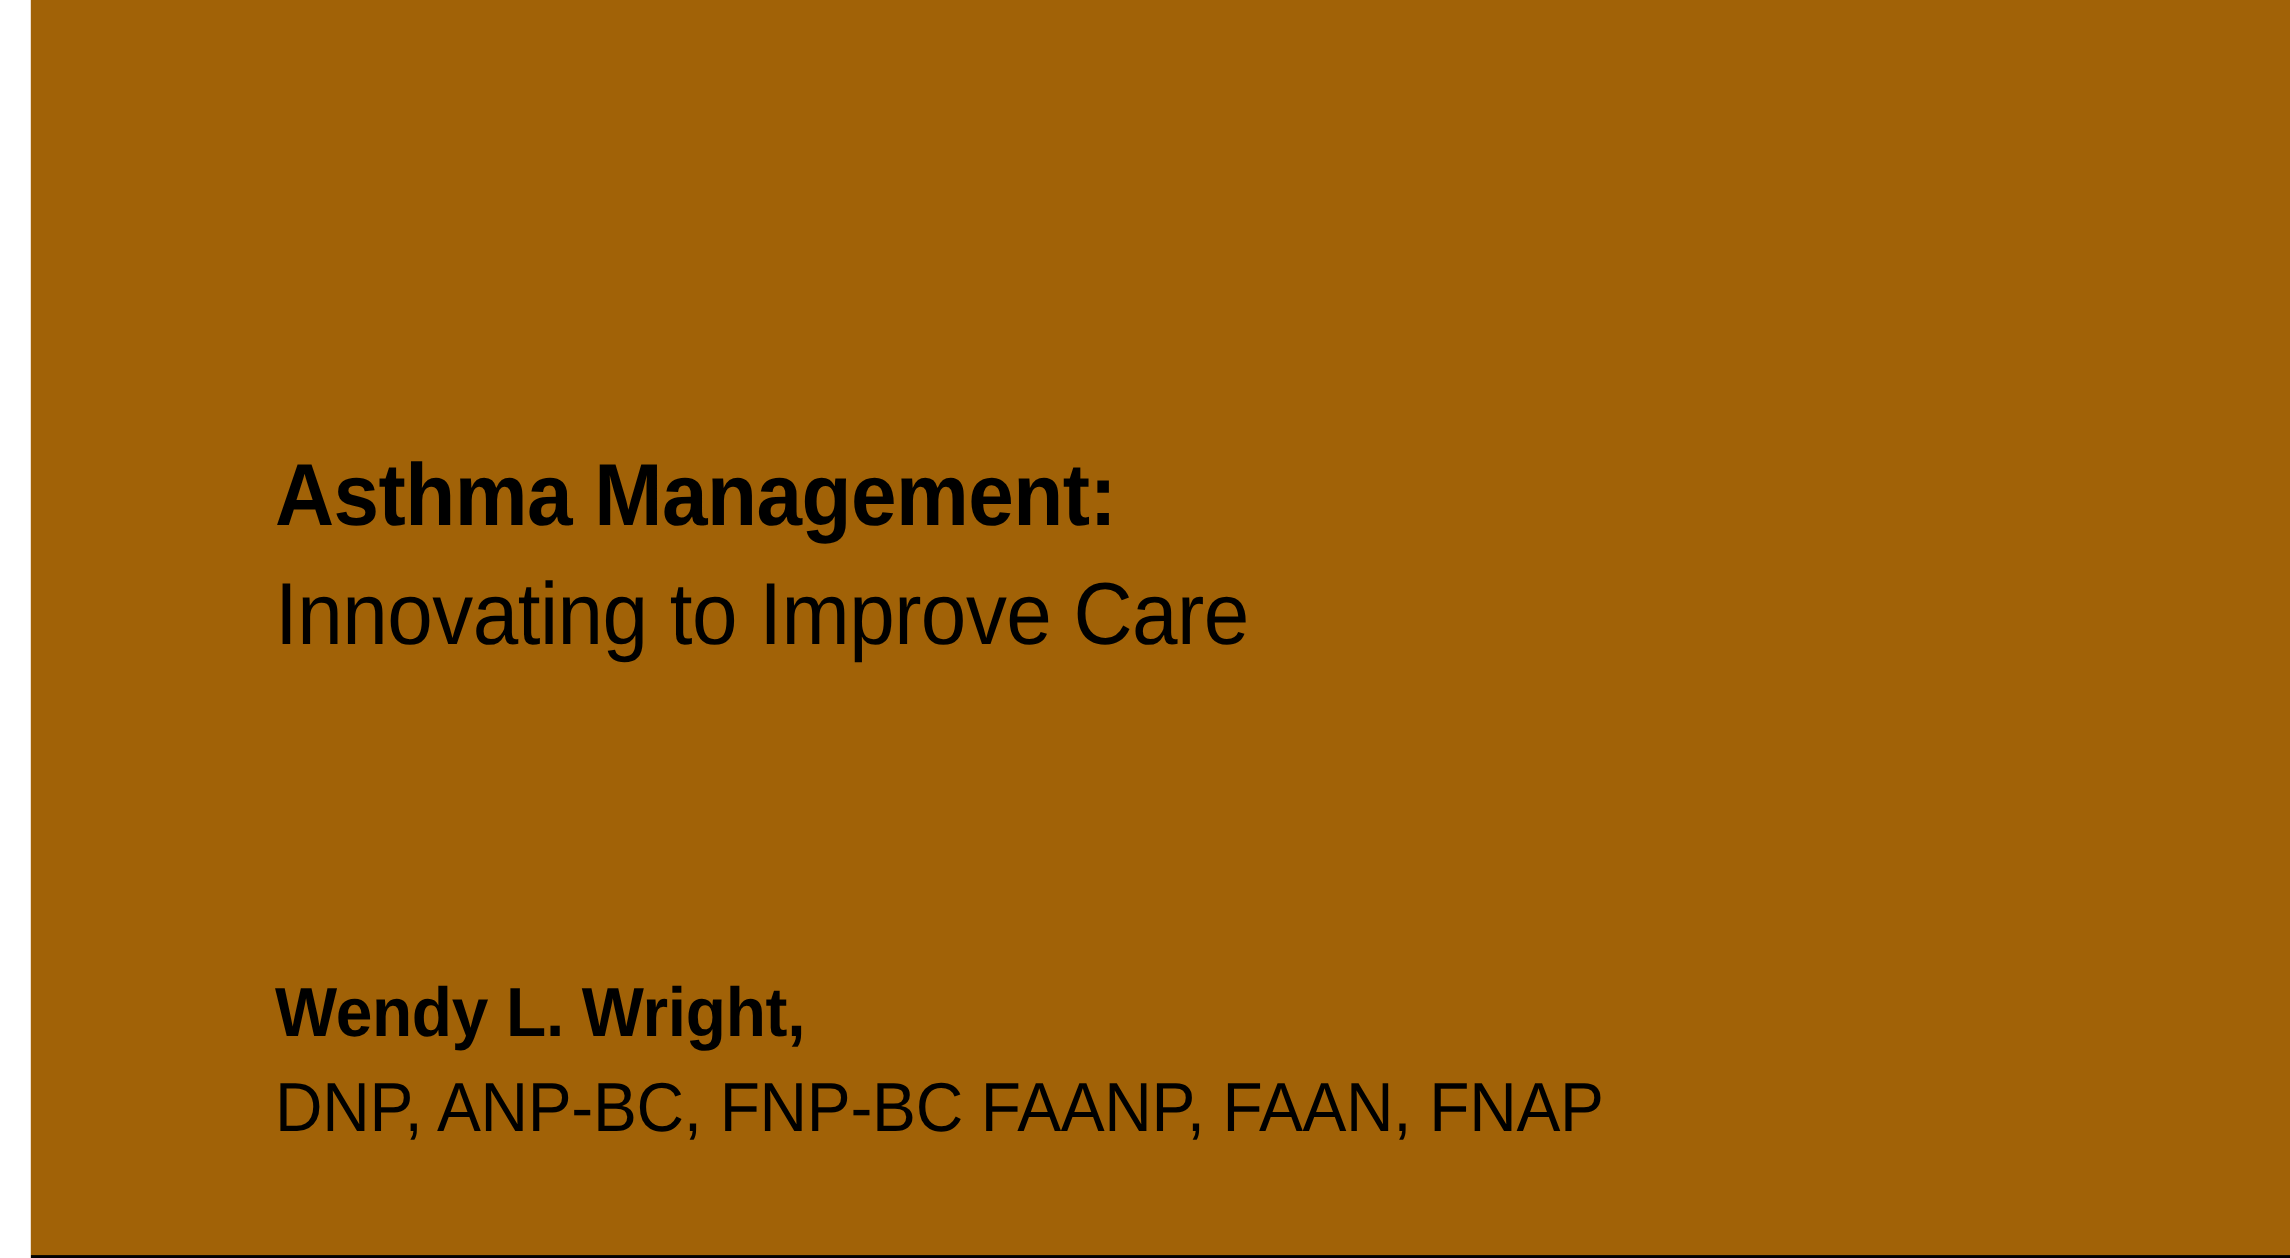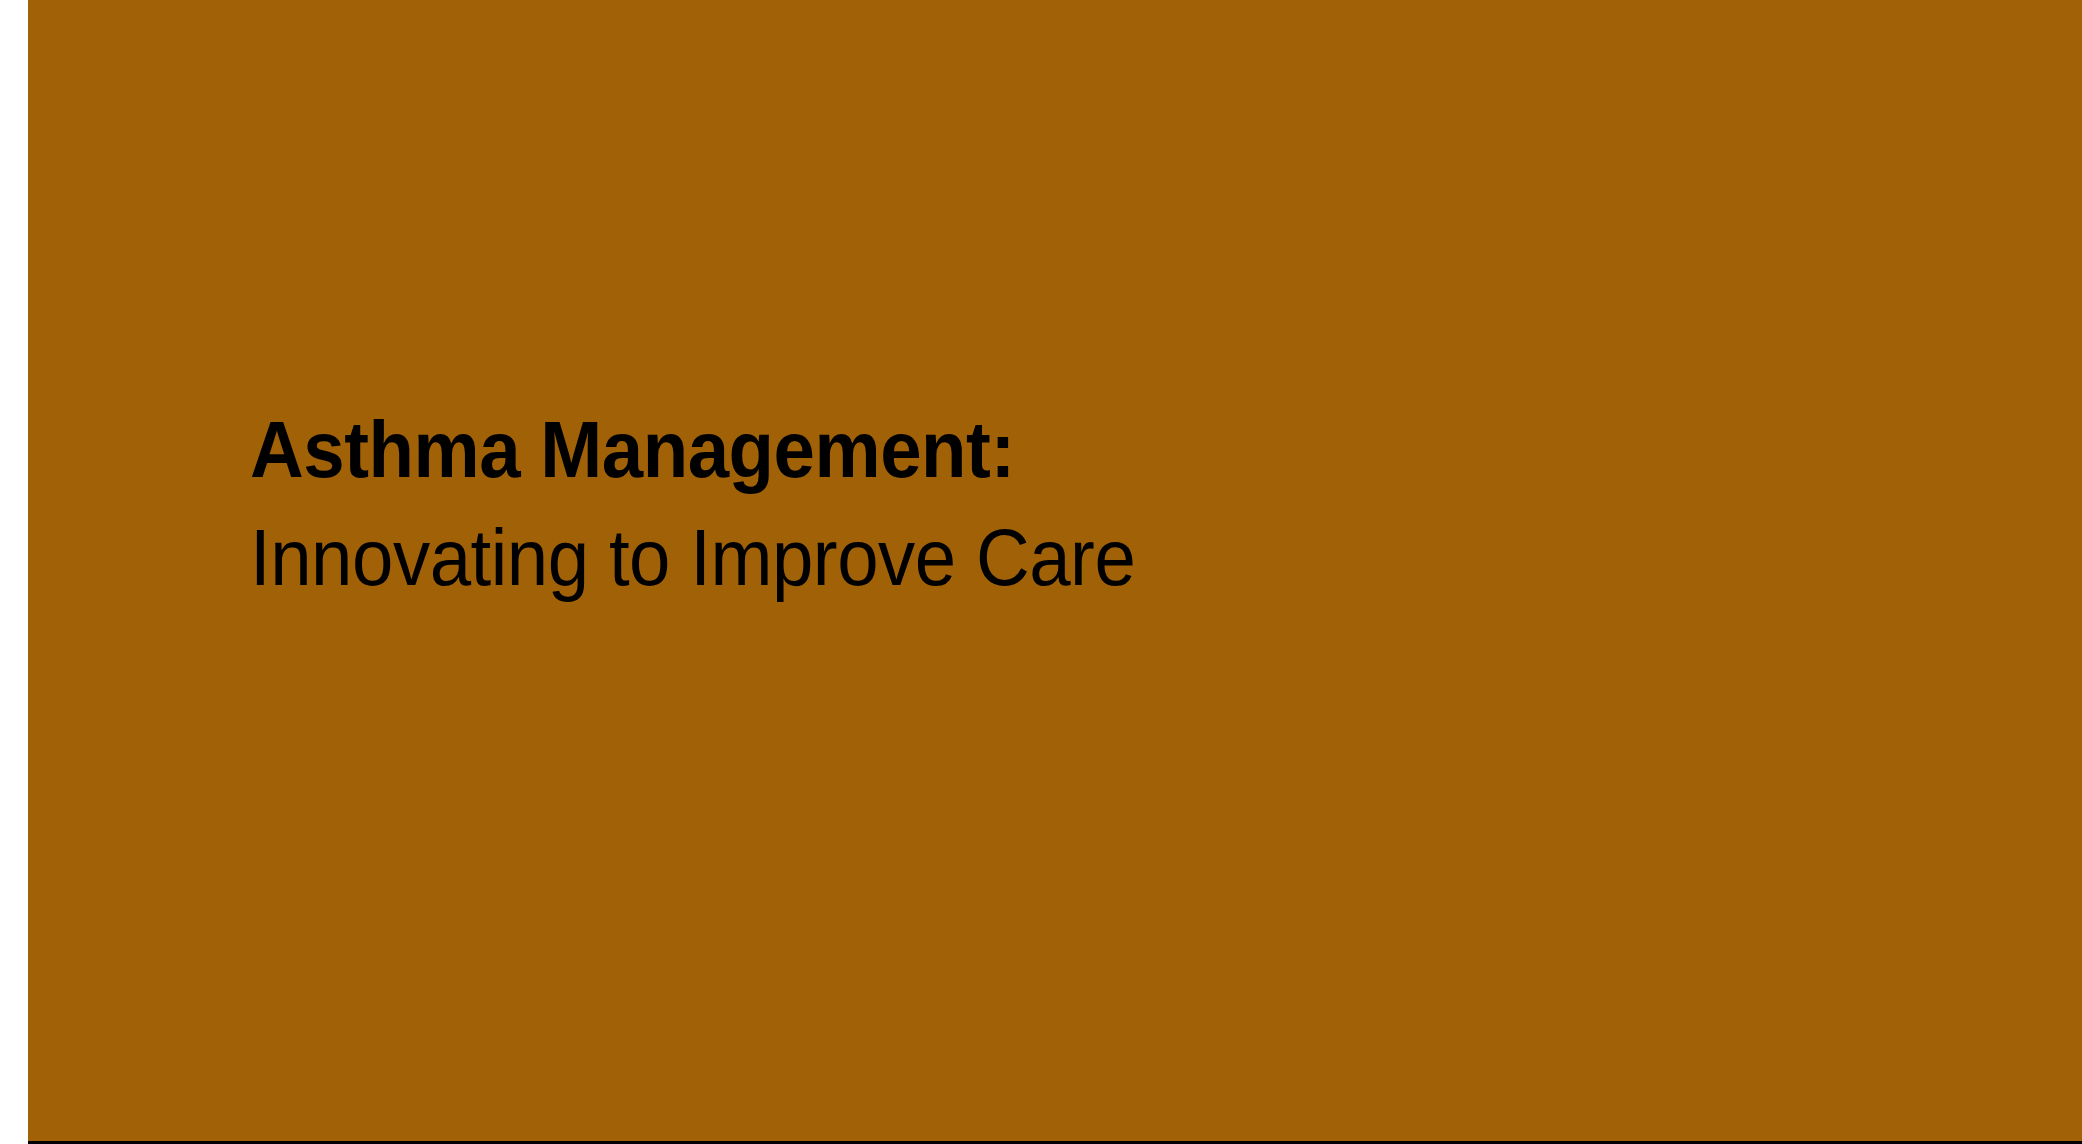--- a/index.html
+++ b/index.html
@@ -98,16 +98,20 @@
 </head>
 <body>
 
 <div id="slide">
 
   <div class="title-block">
     <div class="slide-title">Asthma Management:</div>
     <div class="slide-subtitle">Innovating to Improve Care</div>
   </div>
 
+  <div class="author-block">
+    <div class="author-name">Wendy L. Wright,</div>
+    <div class="author-credentials">DNP, ANP-BC, FNP-BC FAANP, FAAN, FNAP</div>
+  </div>
 
   <div class="bottom-rule"></div>
 
 </div>
 
 </body></html>

